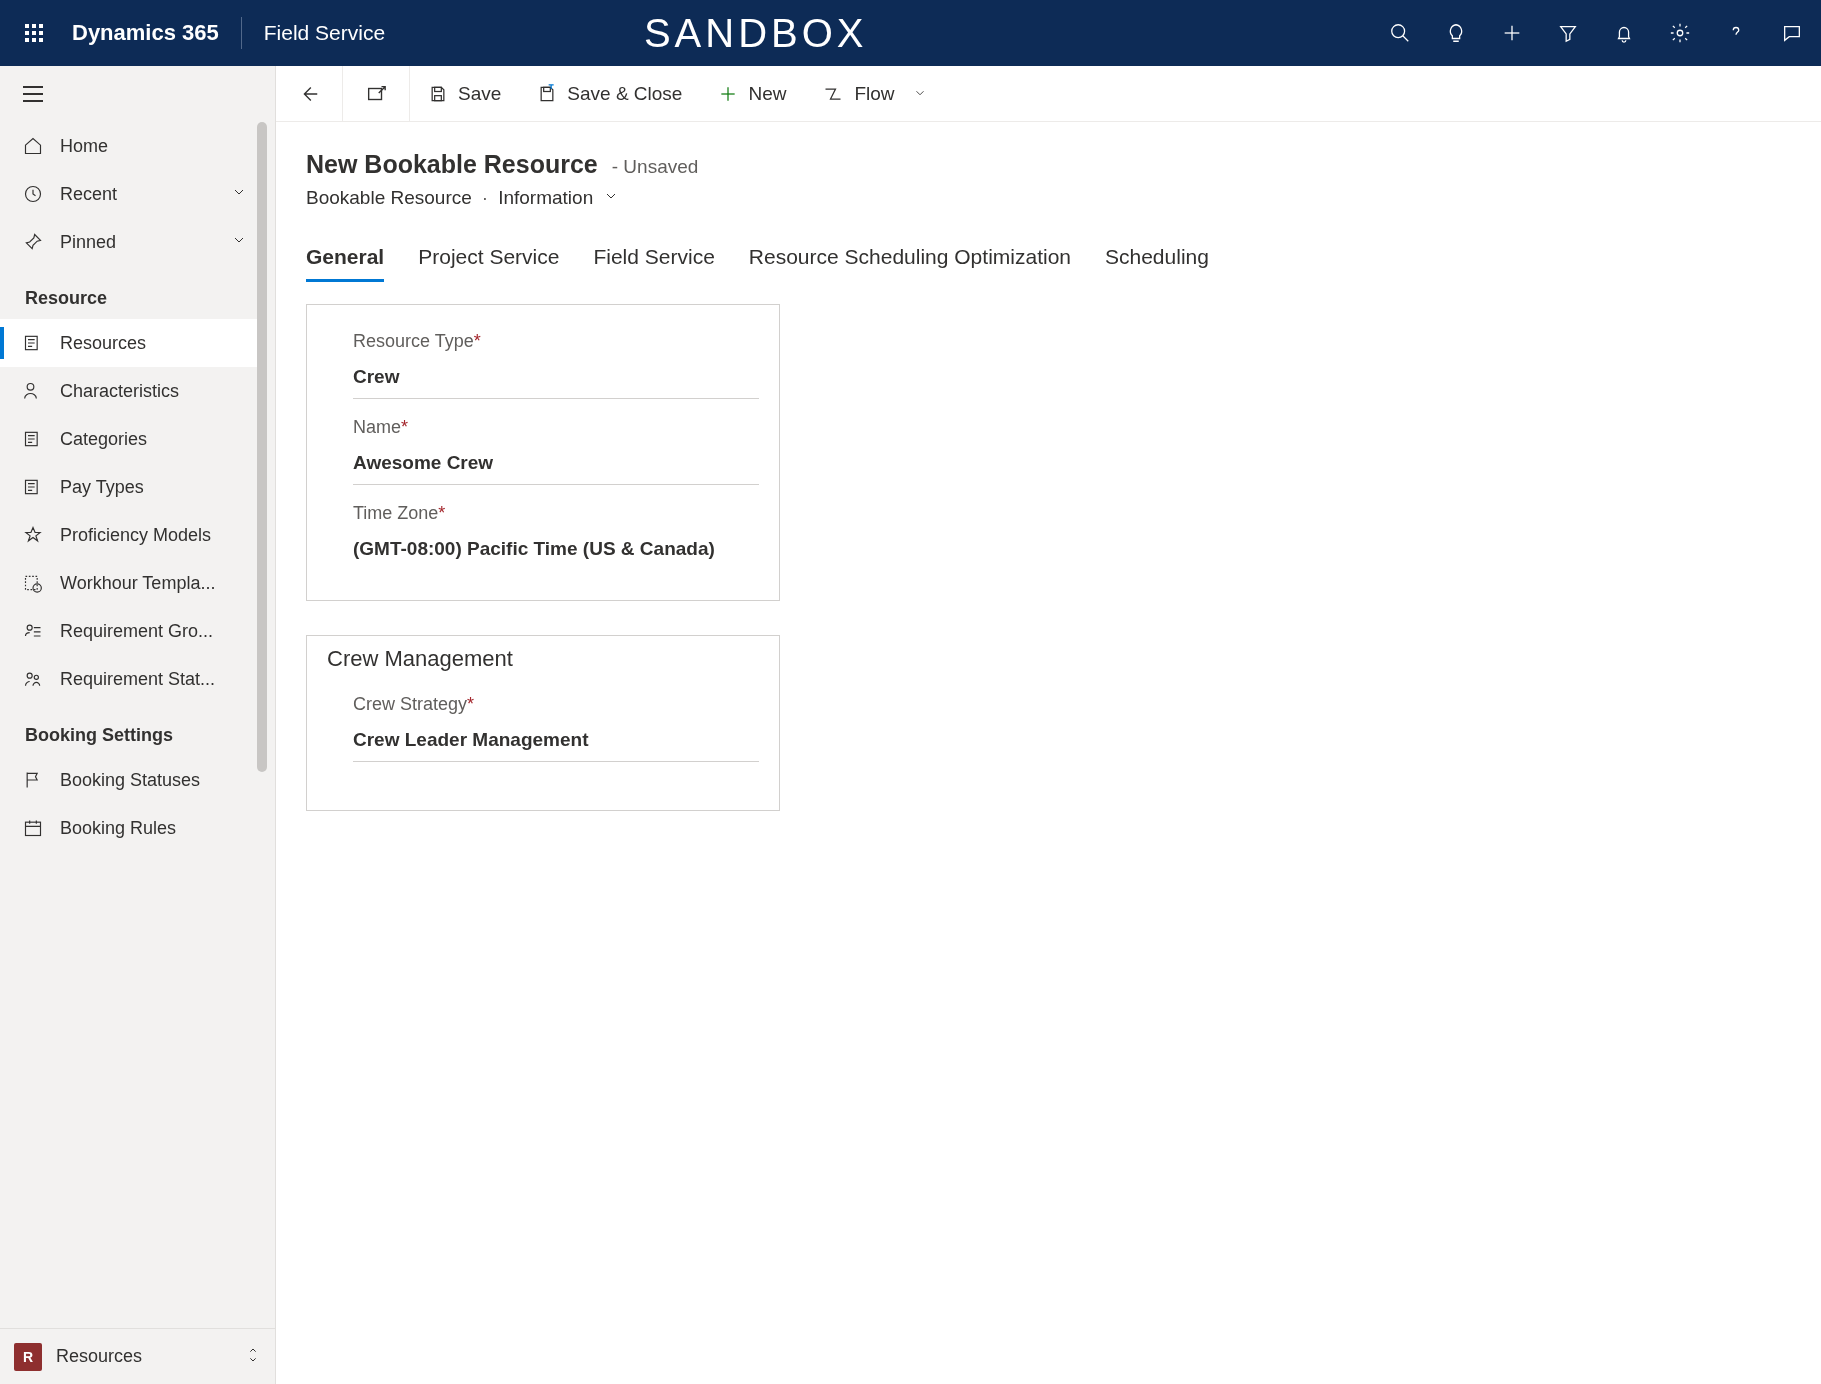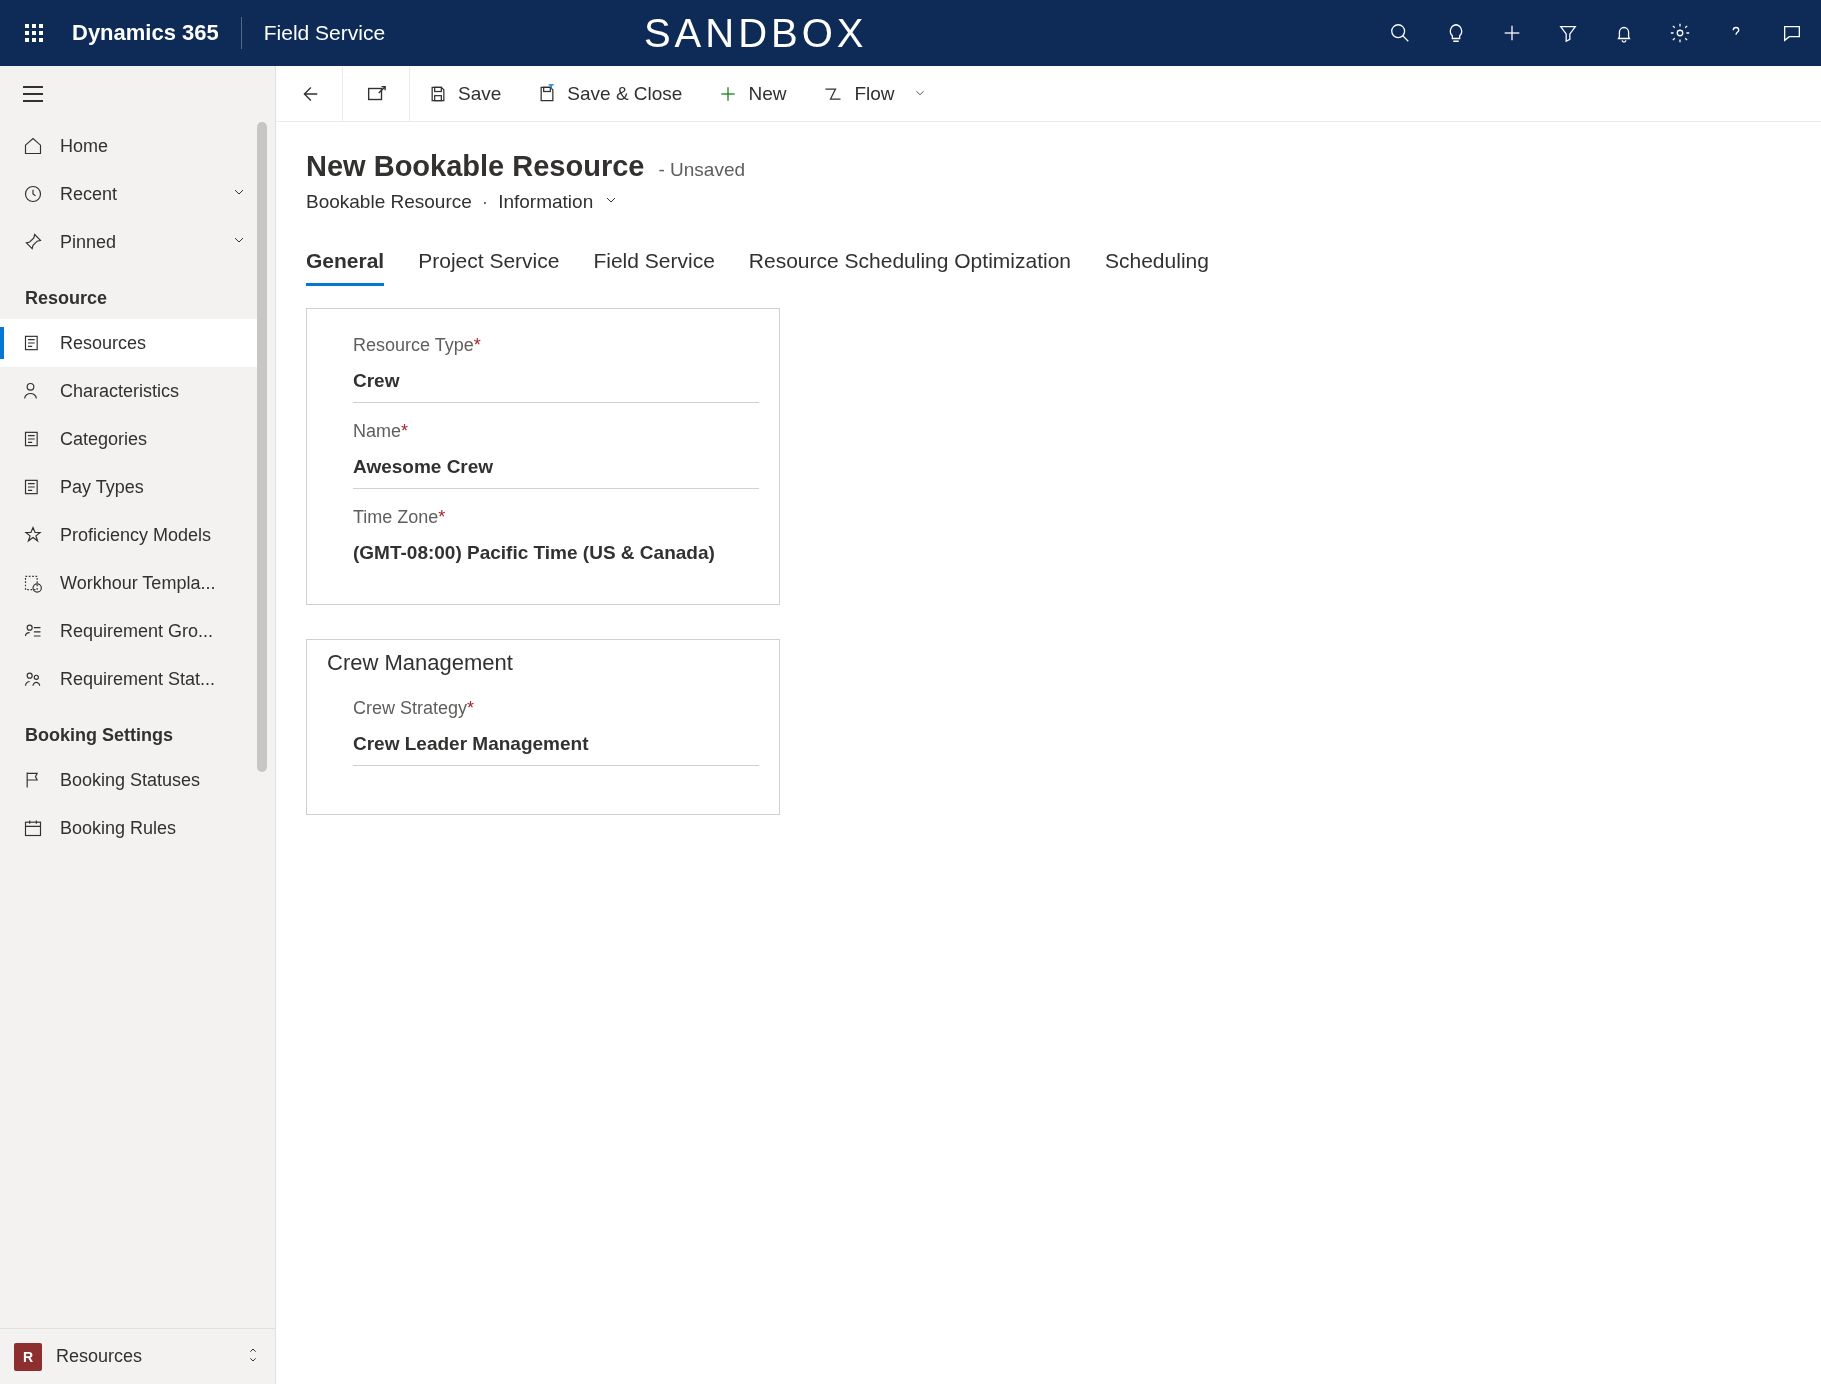--- a/index.html
+++ b/index.html
@@ -36,21 +36,21 @@
   .main{flex:1;display:flex;flex-direction:column;}
   .cmdbar{height:56px;border-bottom:1px solid #edebe9;display:flex;align-items:center;}
   .cmd-btn{height:56px;display:flex;align-items:center;padding:12px 18px;cursor:pointer;font-size:19px;color:#323130;gap:10px;}
   .cmd-btn.icon-only{padding:0 22px;border-right:1px solid #edebe9;}
   .cmd-btn svg{stroke:#323130;fill:none;stroke-width:1.5;}
   .cmd-btn.new svg{stroke:#107c10;}
   .cmd-btn .chev{margin-left:8px;}
 
   .content{padding:28px 0 40px 30px;overflow:auto;}
   .page-title{display:flex;align-items:baseline;gap:14px;}
-  .page-title h1{margin:0;font-size:29px;font-weight:600;}
+  .page-title h1{margin:0;font-size:25px;font-weight:600;}
   .page-title .status{font-size:19px;color:#605e5c;}
   .breadcrumb{margin-top:8px;font-size:19px;display:flex;align-items:flex-start;gap:10px;color:#323130;}
   .breadcrumb .sep{color:#605e5c;}
   .breadcrumb .drop svg{stroke:#323130;}
 
   .tabs{display:flex;gap:34px;margin-top:36px;font-size:21px;}
   .tab{padding-bottom:10px;cursor:pointer;color:#323130;}
   .tab.active{font-weight:600;border-bottom:3px solid #0078d4;}
 
   .form-card{border:1px solid #d2d0ce;margin-top:22px;width:474px;padding:26px 20px 30px 46px;}

